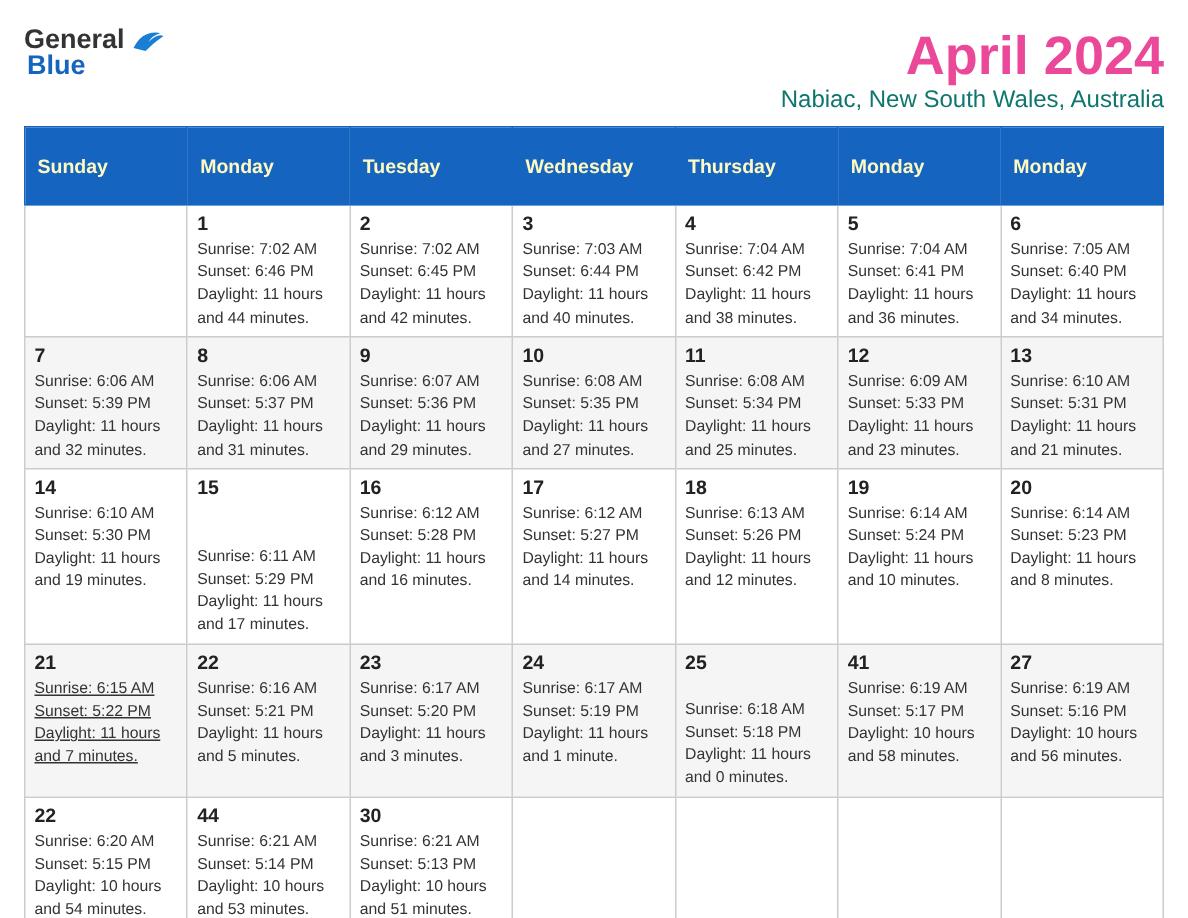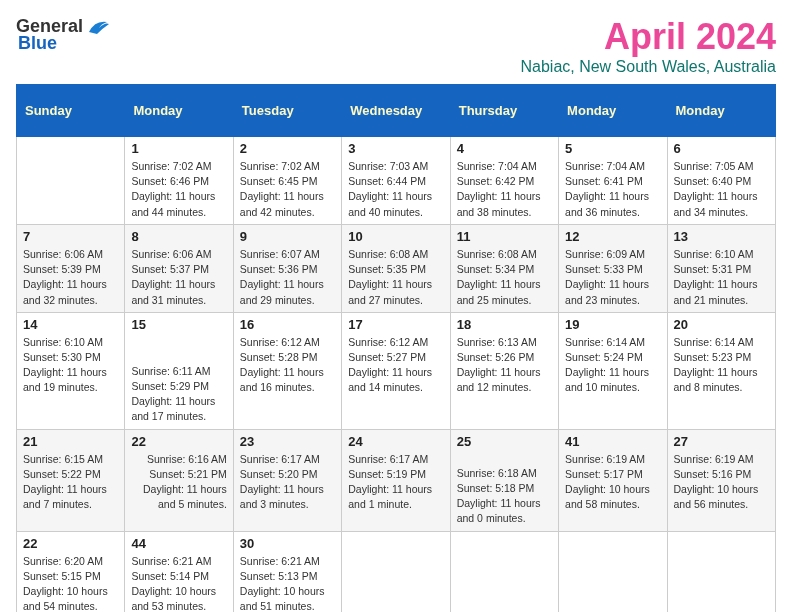--- a/index.html
+++ b/index.html
@@ -259,28 +259,28 @@
           <span class="day-number">20</span>
           <div class="day-info" style="white-space: pre-line;">Sunrise: 6:14 AM
 Sunset: 5:23 PM
 Daylight: 11 hours
 and 8 minutes.</div>
         </td>
       </tr>
       <tr>
         <td>
           <span class="day-number">21</span>
-          <div class="day-info" style="white-space: pre-line;">Sunrise: 6:15 AM
+          <div class="day-info" style="white-space: pre-line; text-decoration: underline;">Sunrise: 6:15 AM
 Sunset: 5:22 PM
 Daylight: 11 hours
 and 7 minutes.</div>
         </td>
         <td>
           <span class="day-number">22</span>
-          <div class="day-info" style="white-space: pre-line; text-align: right;">Sunrise: 6:16 AM
+          <div class="day-info" style="white-space: pre-line;">Sunrise: 6:16 AM
 Sunset: 5:21 PM
 Daylight: 11 hours
 and 5 minutes.</div>
         </td>
         <td>
           <span class="day-number">23</span>
           <div class="day-info" style="white-space: pre-line;">Sunrise: 6:17 AM
 Sunset: 5:20 PM
 Daylight: 11 hours
 and 3 minutes.</div>

